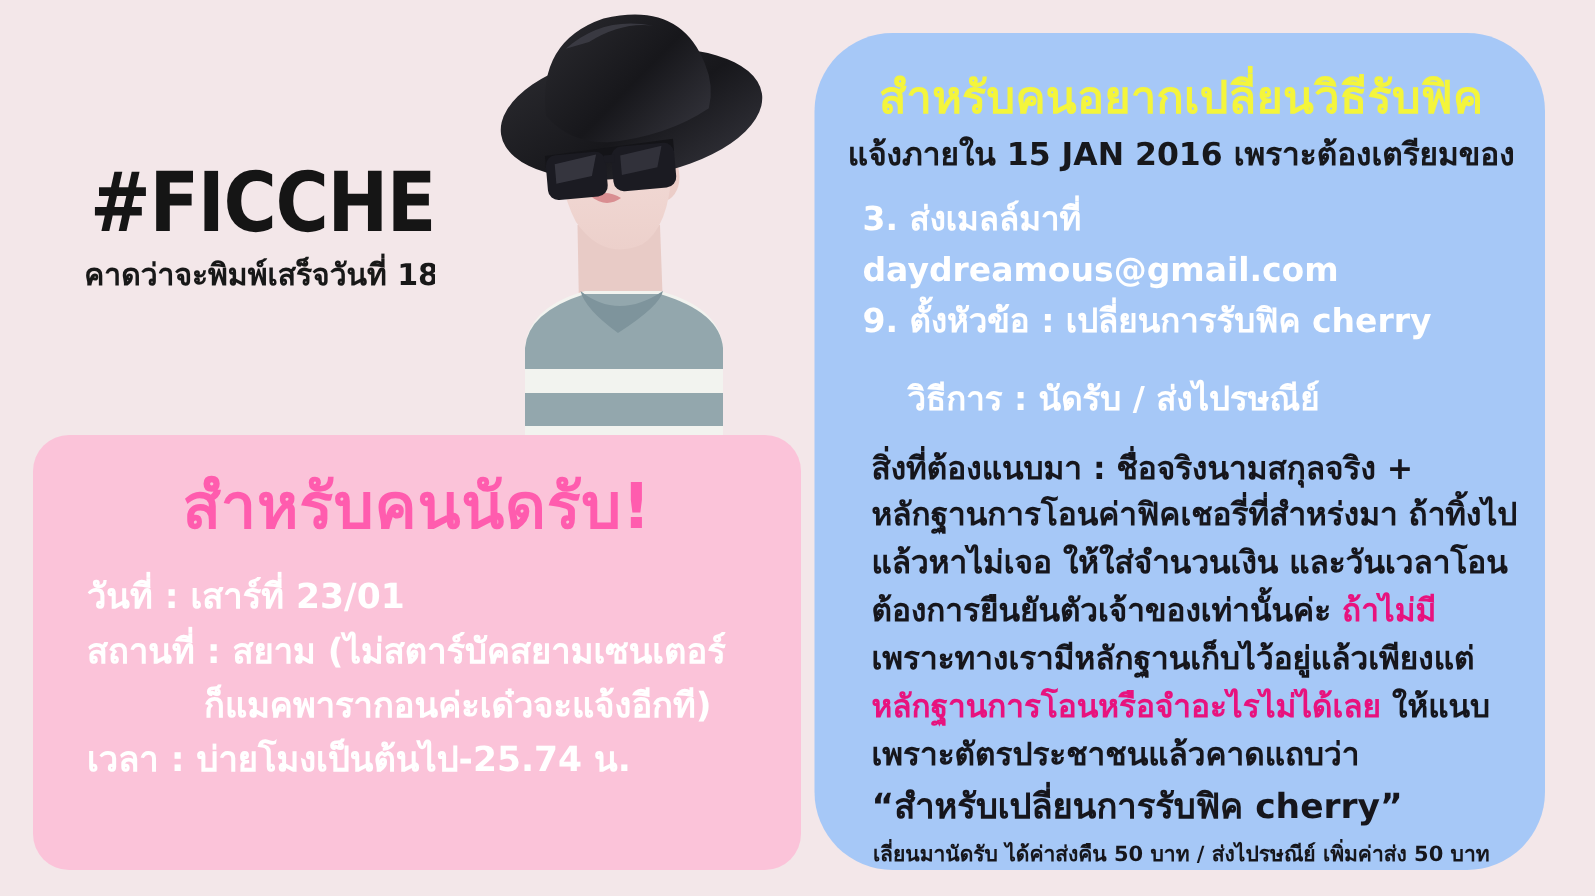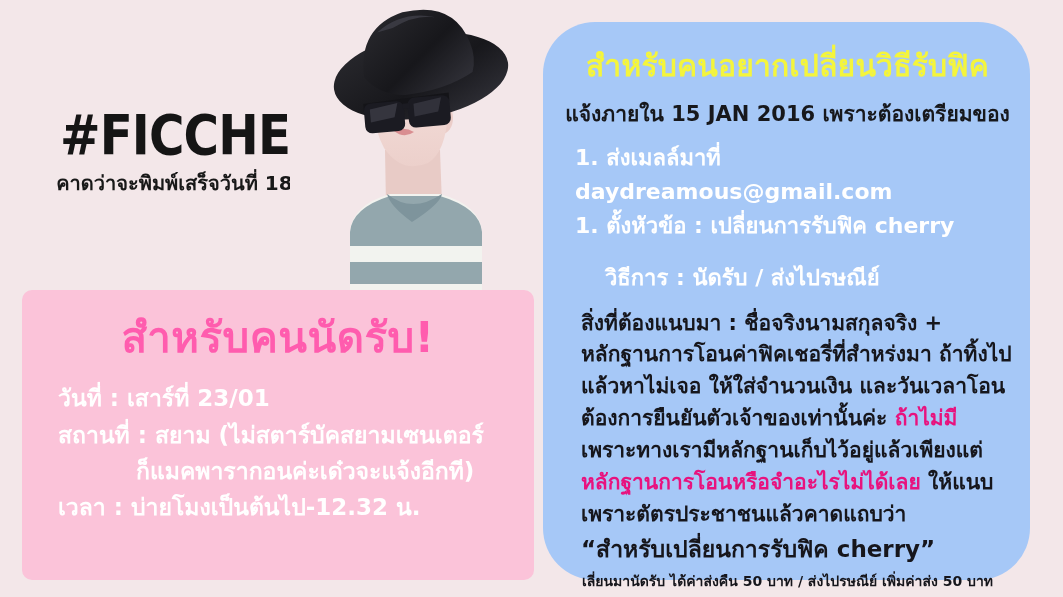--- a/index.html
+++ b/index.html
@@ -61,21 +61,21 @@
   .photo-svg { display:block; width: 245px; height: 320px; }
 
   
   .pink-panel {
     position: absolute;
     left: 22px;
     top: 290px;
     width: 512px;
     height: 290px;
     background: #fbc3d9;
-    border-radius: 10px;
+    border-radius: 24px;
     box-sizing: border-box;
     padding: 18px 26px 0 26px;
   }
   .pink-heading {
     text-align: center;
     color: #ff5cae;
     font-size: 42px;
     font-weight: 700;
     line-height: 1.15;
     margin-top: 6px;
@@ -111,21 +111,21 @@
     font-size: 30px;
     font-weight: 700;
     line-height: 1.2;
     letter-spacing: 0.2px;
   }
   .blue-subheading {
     text-align: center;
     color: #17181c;
     font-size: 21px;
     font-weight: 700;
-    margin-top: 18px;
+    margin-top: 7px;
     line-height: 1.2;
   }
   .blue-list {
     margin-top: 14px;
     color: #ffffff;
     font-size: 22px;
     font-weight: 600;
     line-height: 1.55;
     padding-left: 16px;
   }
@@ -226,31 +226,31 @@
       </g>
     </svg>
   </div>
 
   <div class="pink-panel">
     <div class="pink-heading">สำหรับคนนัดรับ!</div>
     <div class="pink-lines">
       <div>วันที่ : เสาร์ที่ 23/01</div>
       <div>สถานที่ : สยาม (ไม่สตาร์บัคสยามเซนเตอร์</div>
       <div class="indent">ก็แมคพารากอนค่ะเด๋วจะแจ้งอีกที)</div>
-      <div>เวลา : บ่ายโมงเป็นต้นไป-12.32 น.</div>
+      <div>เวลา : บ่ายโมงเป็นต้นไป-25.74 น.</div>
     </div>
   </div>
 
   <div class="blue-panel">
     <div class="blue-heading">สำหรับคนอยากเปลี่ยนวิธีรับฟิค</div>
     <div class="blue-subheading">แจ้งภายใน 15 JAN 2016 เพราะต้องเตรียมของ</div>
 
     <div class="blue-list">
-      <div>1. ส่งเมลล์มาที่ daydreamous@gmail.com</div>
-      <div>1. ตั้งหัวข้อ : เปลี่ยนการรับฟิค cherry</div>
+      <div>3. ส่งเมลล์มาที่ daydreamous@gmail.com</div>
+      <div>9. ตั้งหัวข้อ : เปลี่ยนการรับฟิค cherry</div>
       <div class="sub-line">วิธีการ : นัดรับ / ส่งไปรษณีย์</div>
     </div>
 
     <div class="blue-body">
       <div>สิ่งที่ต้องแนบมา : ชื่อจริงนามสกุลจริง +</div>
       <div>หลักฐานการโอนค่าฟิคเชอรี่ที่สำหร่งมา ถ้าทิ้งไป</div>
       <div>แล้วหาไม่เจอ ให้ใส่จำนวนเงิน และวันเวลาโอน</div>
       <div><span>ต้องการยืนยันตัวเจ้าของเท่านั้นค่ะ </span><span class="hl">ถ้าไม่มี</span></div>
       <div>เพราะทางเรามีหลักฐานเก็บไว้อยู่แล้วเพียงแต่</div>
       <div><span class="hl">หลักฐานการโอนหรือจำอะไรไม่ได้เลย</span><span>  ให้แนบ</span></div>

